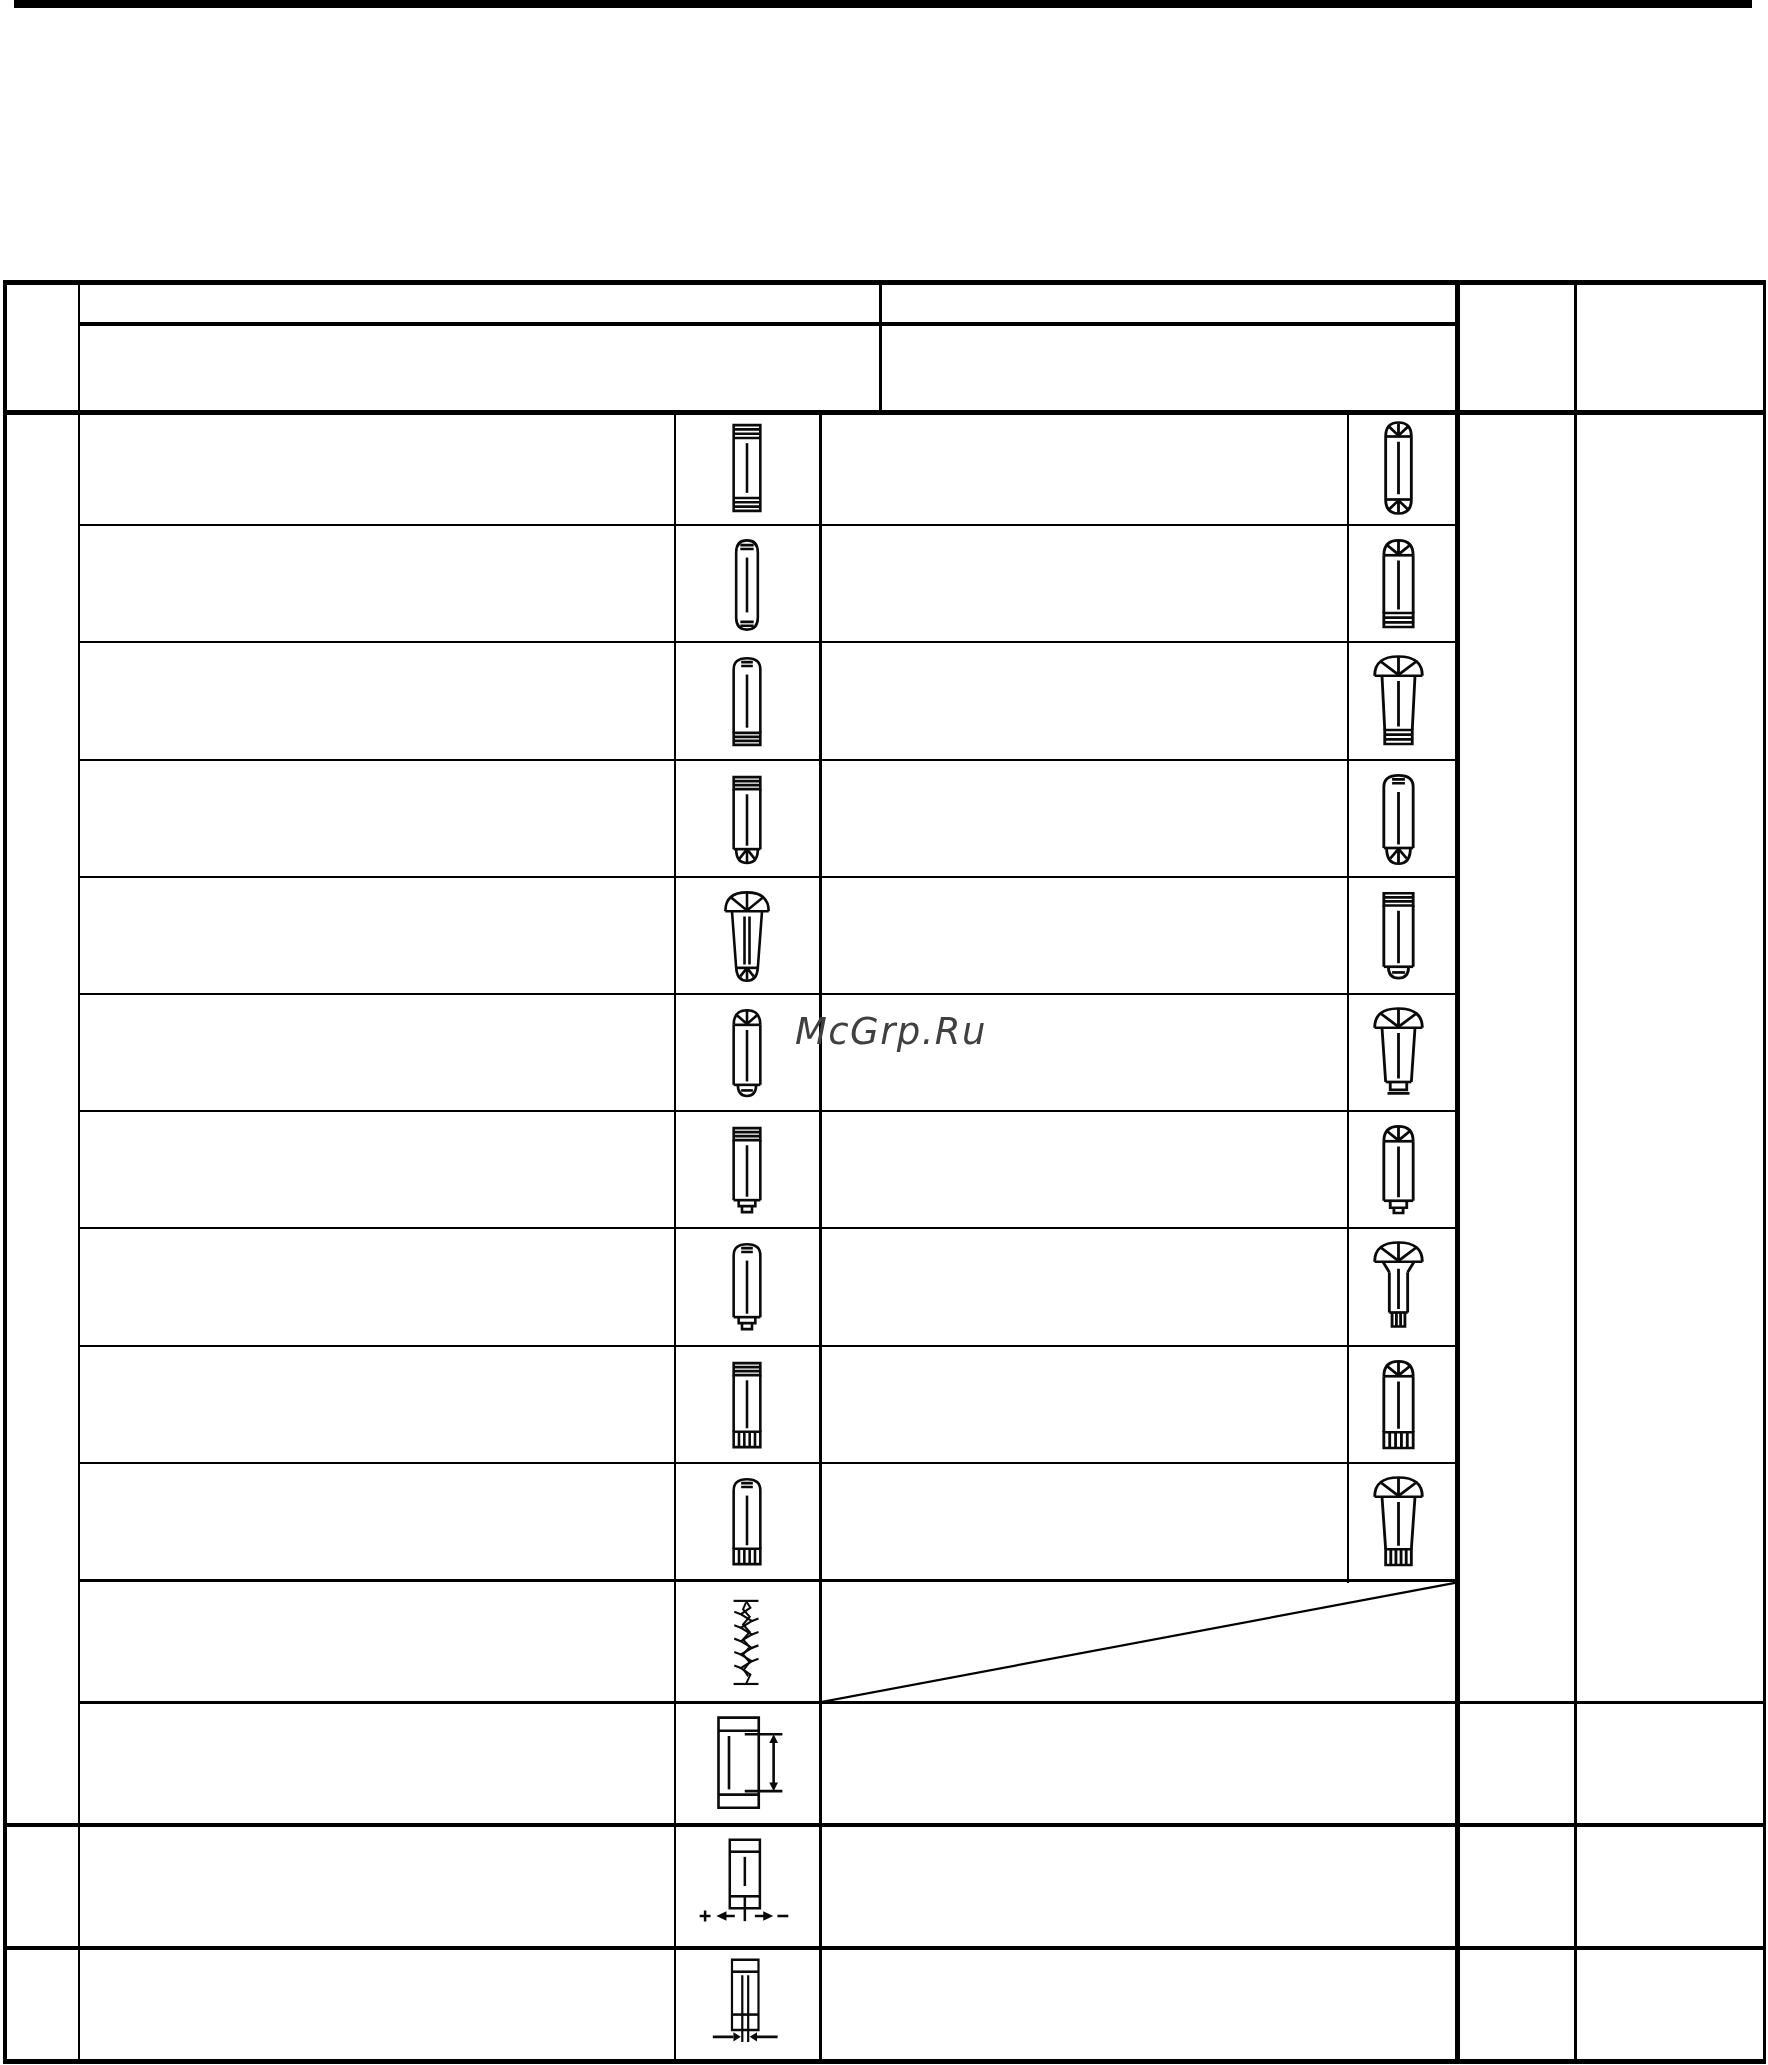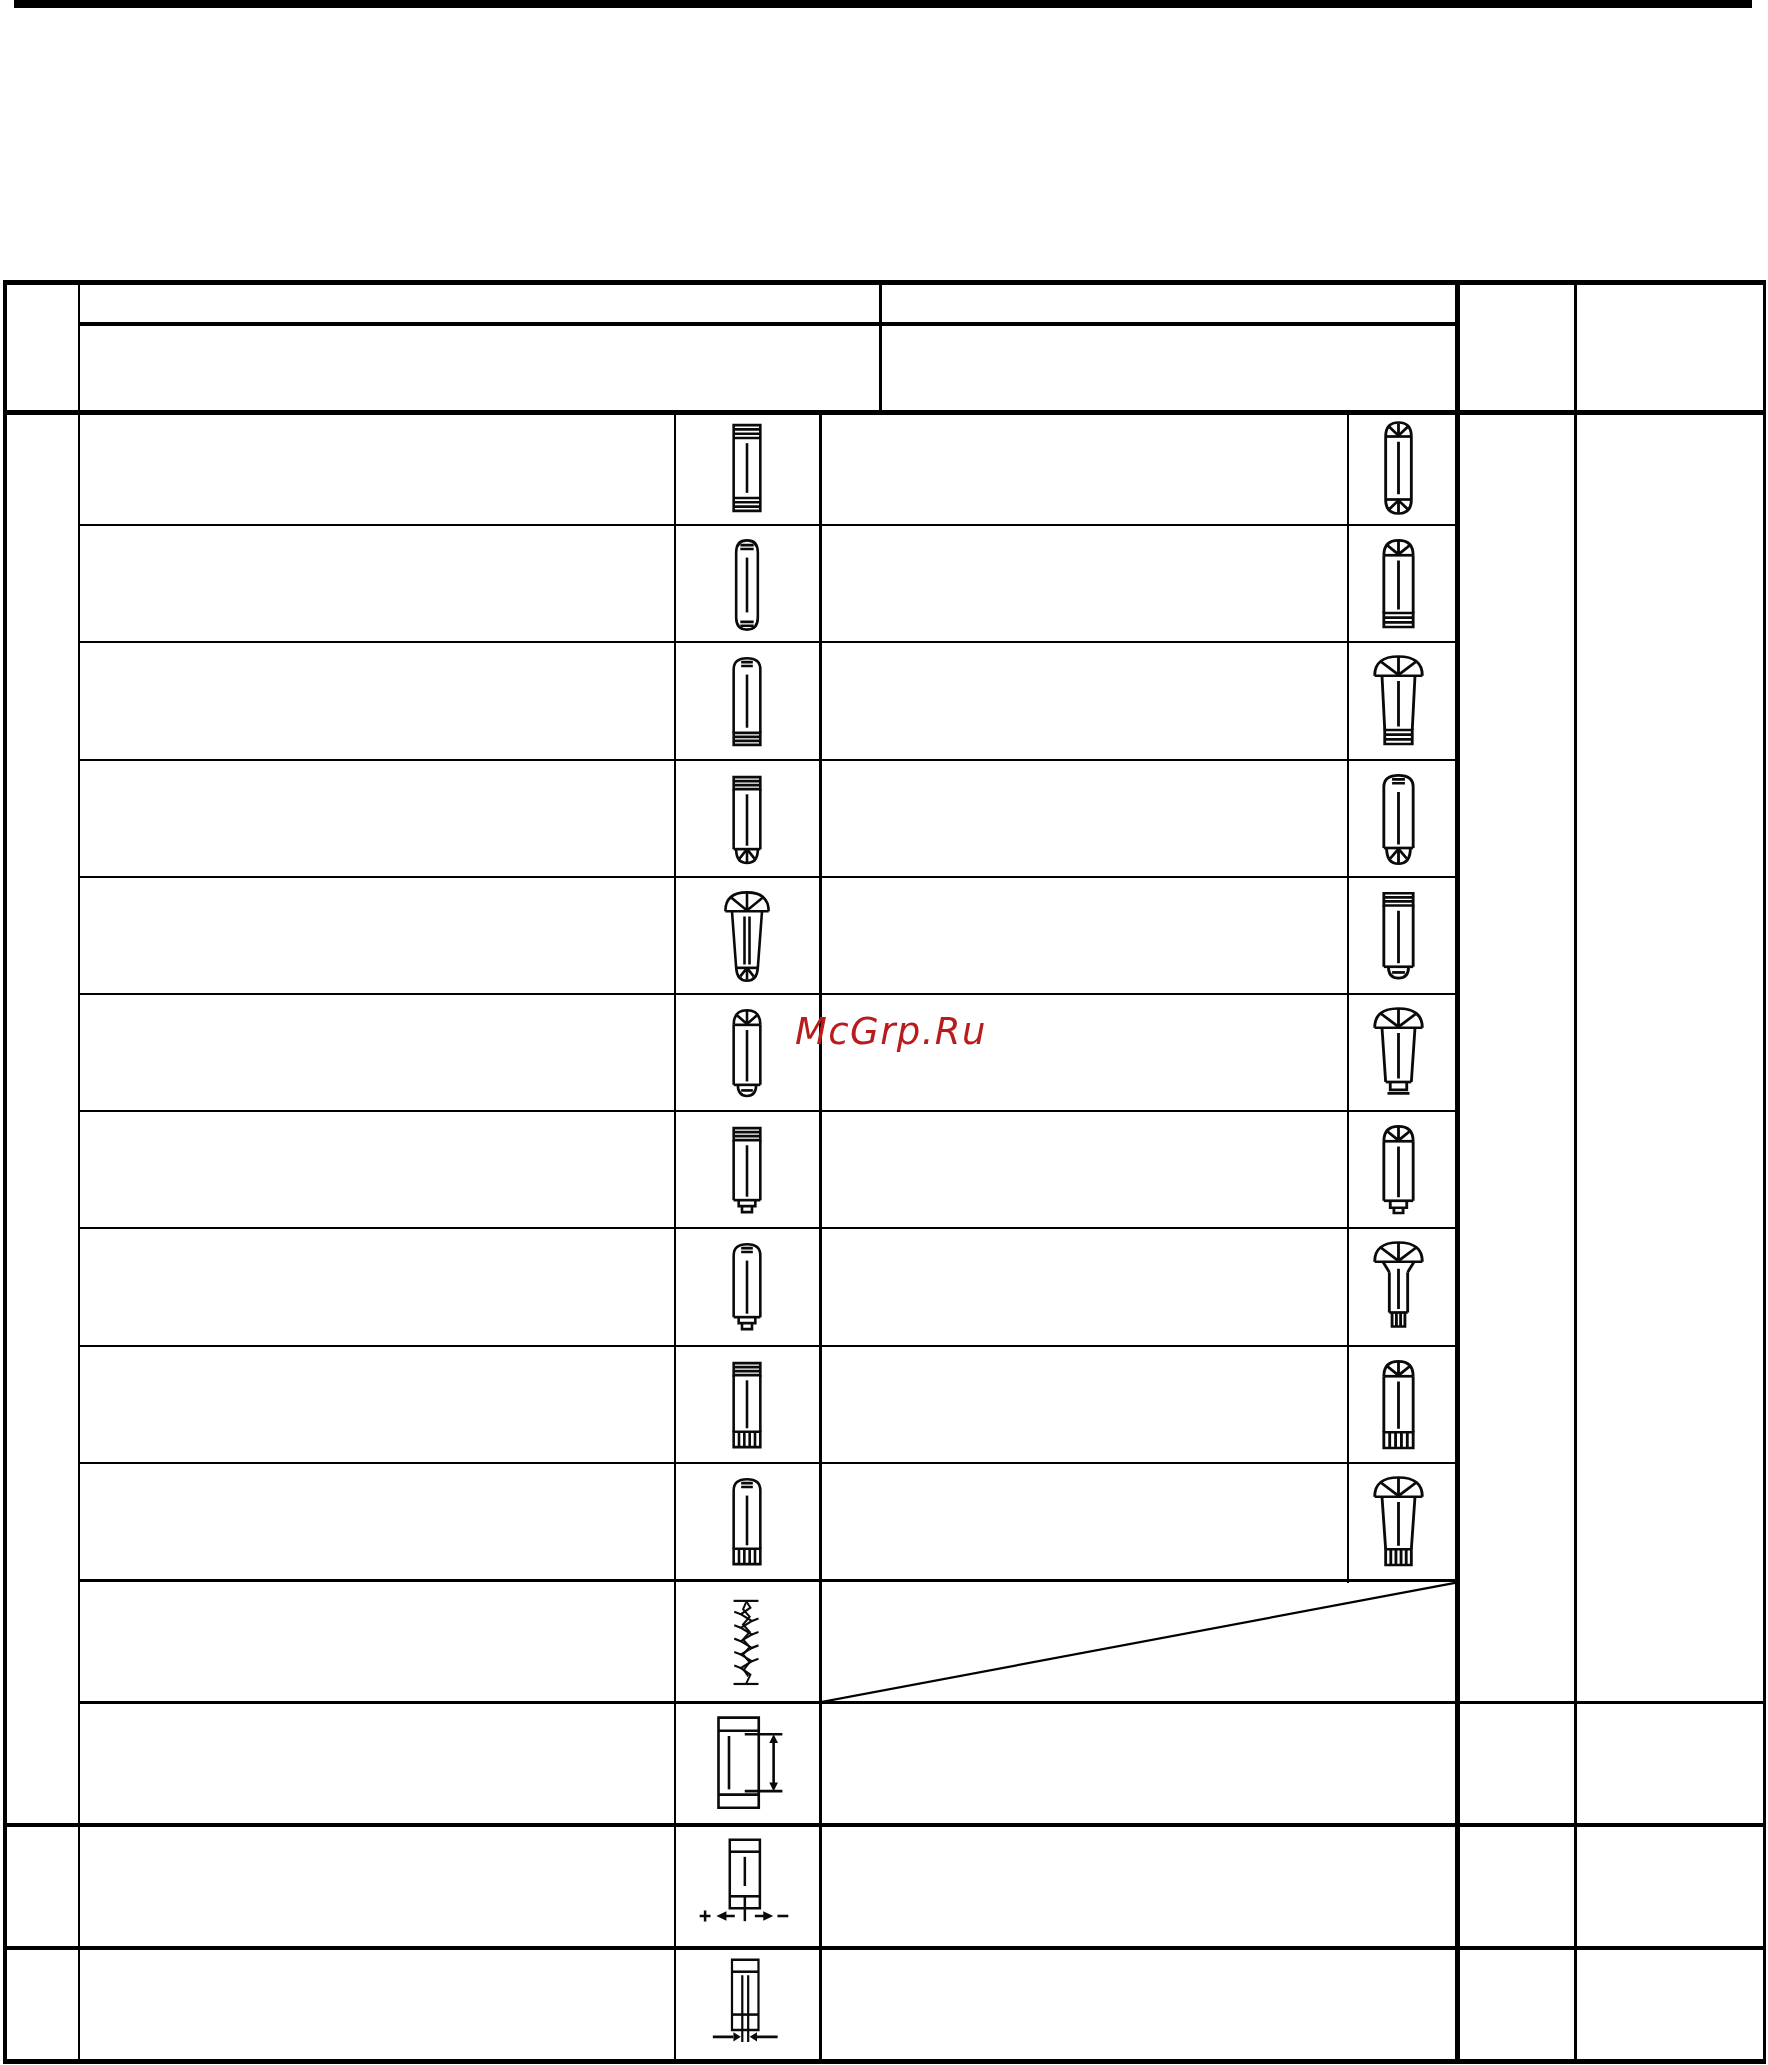--- a/index.html
+++ b/index.html
@@ -307,15 +307,15 @@
           <path d="M38 16 H74" fill="none" stroke="#0a0a0a" stroke-width="3"></path>
           <path d="M38 66 H74" fill="none" stroke="#0a0a0a" stroke-width="3"></path>
           <path d="M52 20 V98 M60 20 V98" fill="none" stroke="#0a0a0a" stroke-width="3"></path>
           <path d="M12 92 H40 M100 92 H72" fill="none" stroke="#0a0a0a" stroke-width="3"></path>
           <polygon points="50,92 40,86.5 40,97.5" fill="#0a0a0a"></polygon>
           <polygon points="62,92 72,86.5 72,97.5" fill="#0a0a0a"></polygon>
         </svg>
       </div>
     </div>
 
-  <div class="watermark" style="color: #b91c1c;">McGrp.Ru</div>
+  <div class="watermark" style="color: #404040;">McGrp.Ru</div>
 </div>
 
 
 </body></html>

